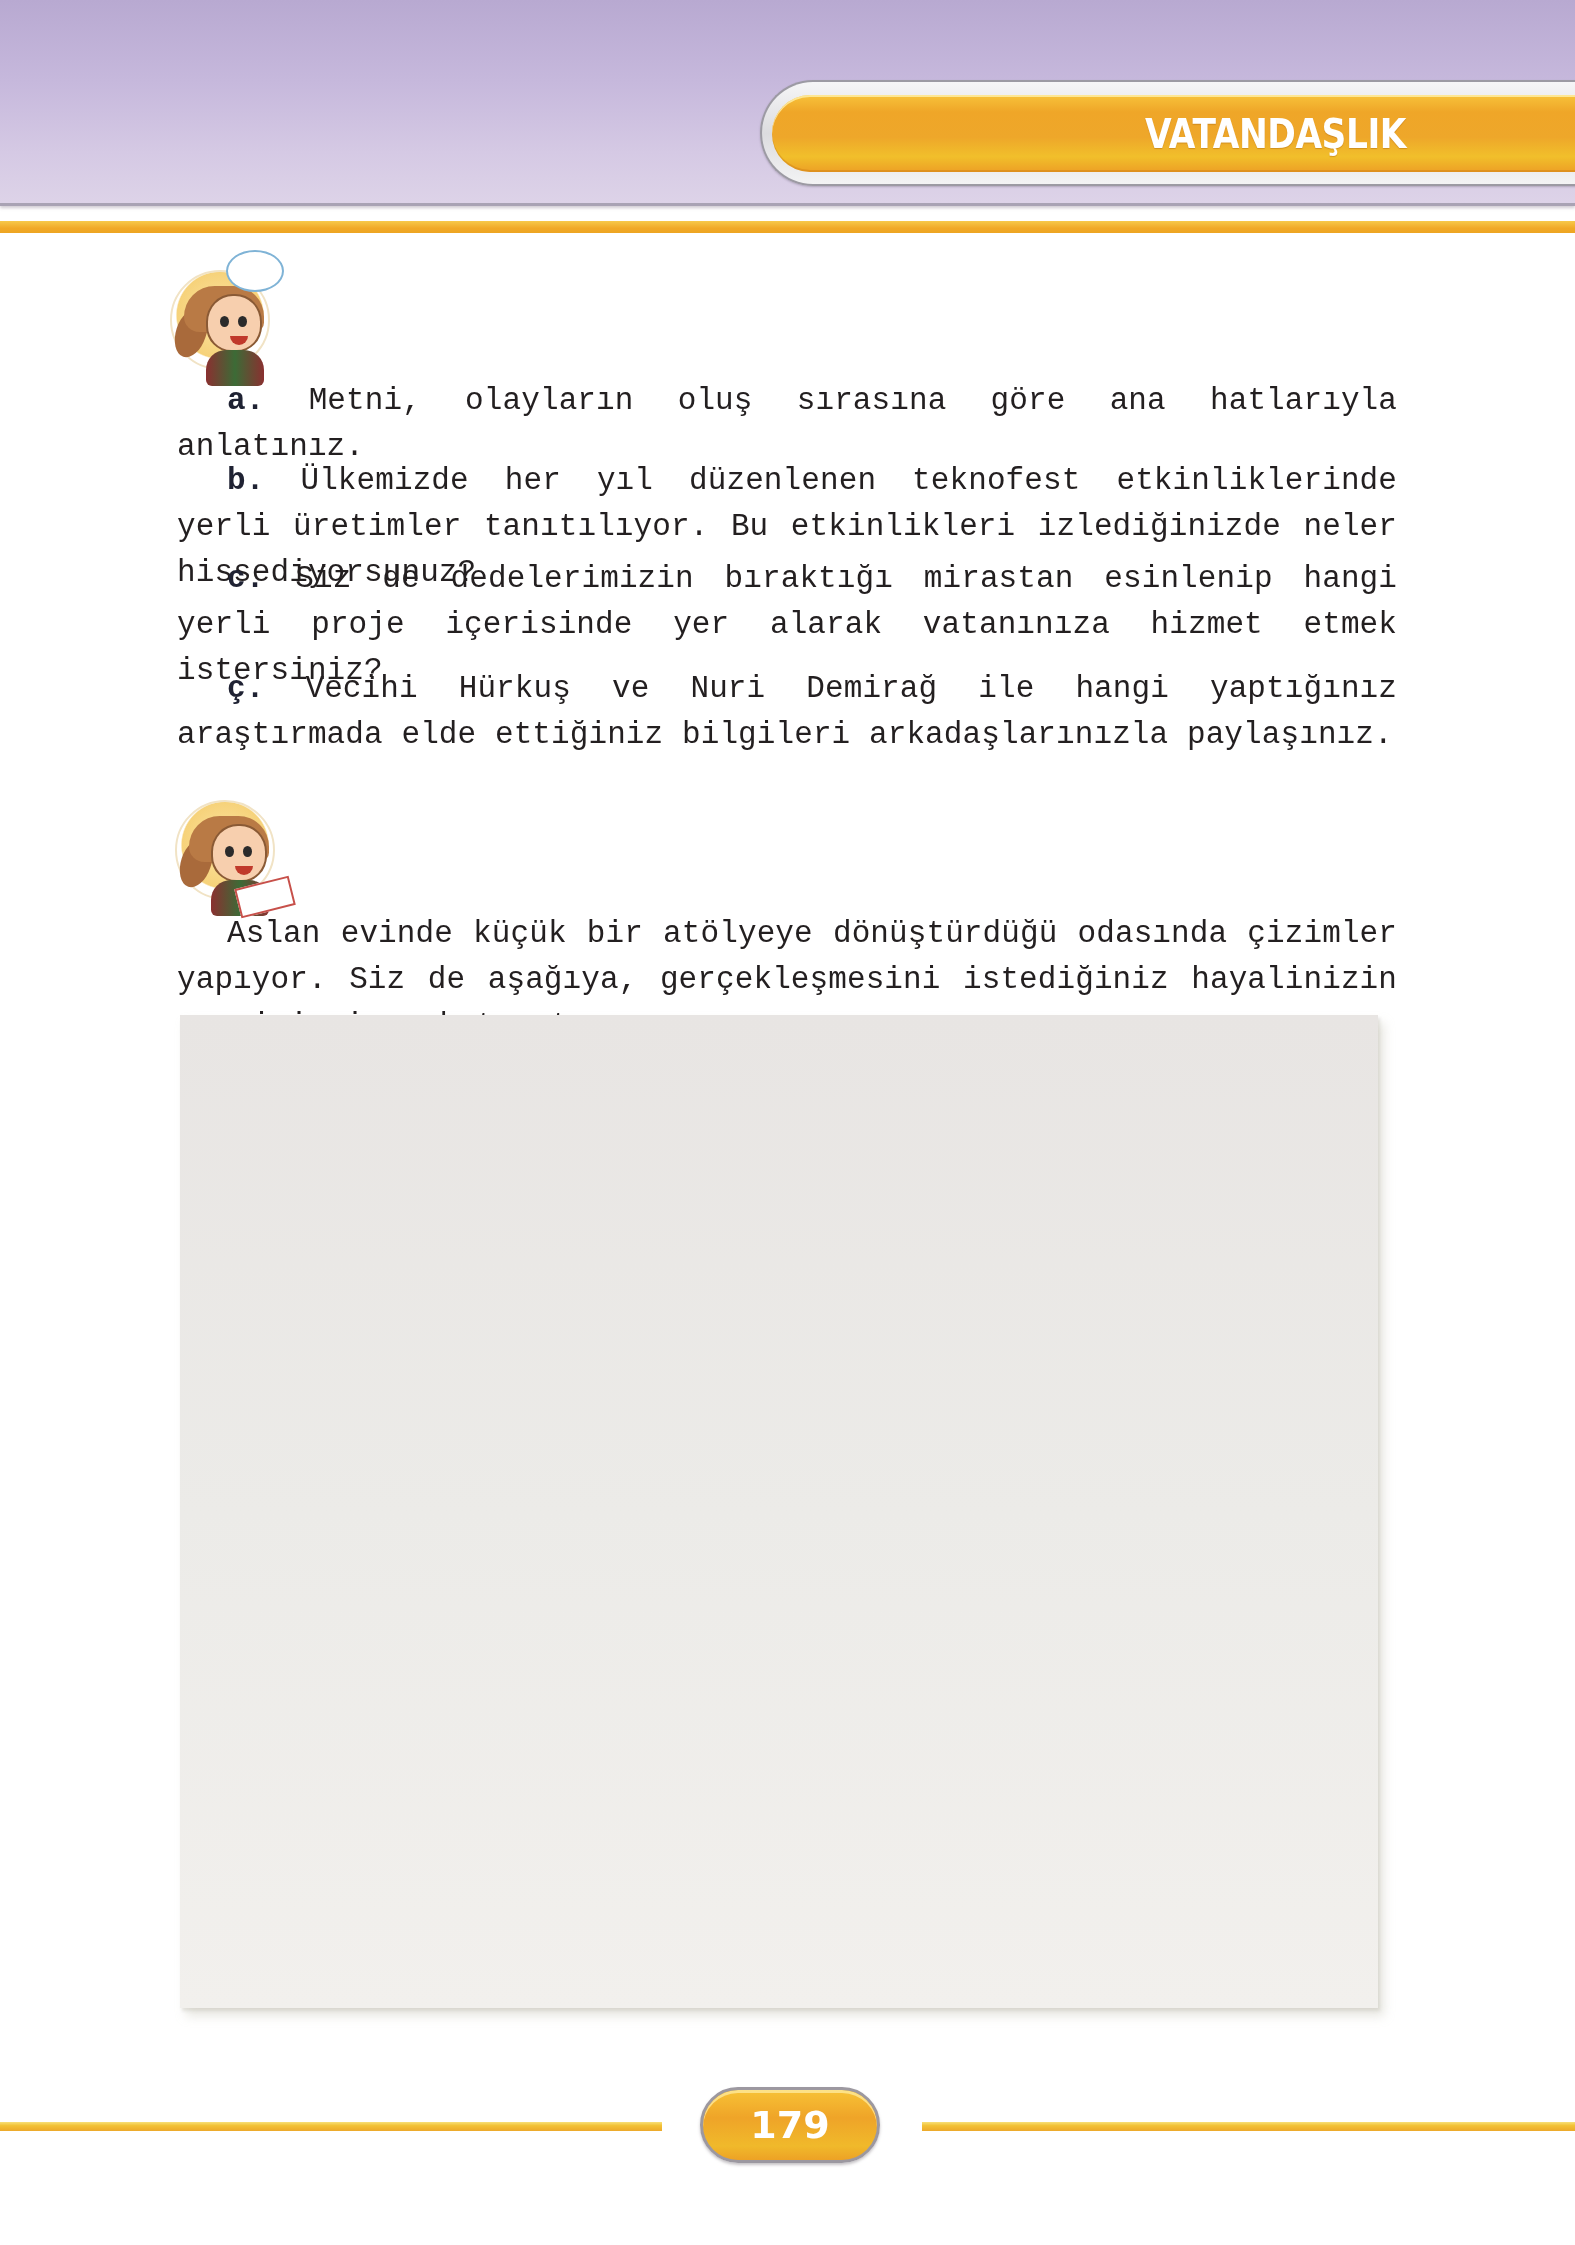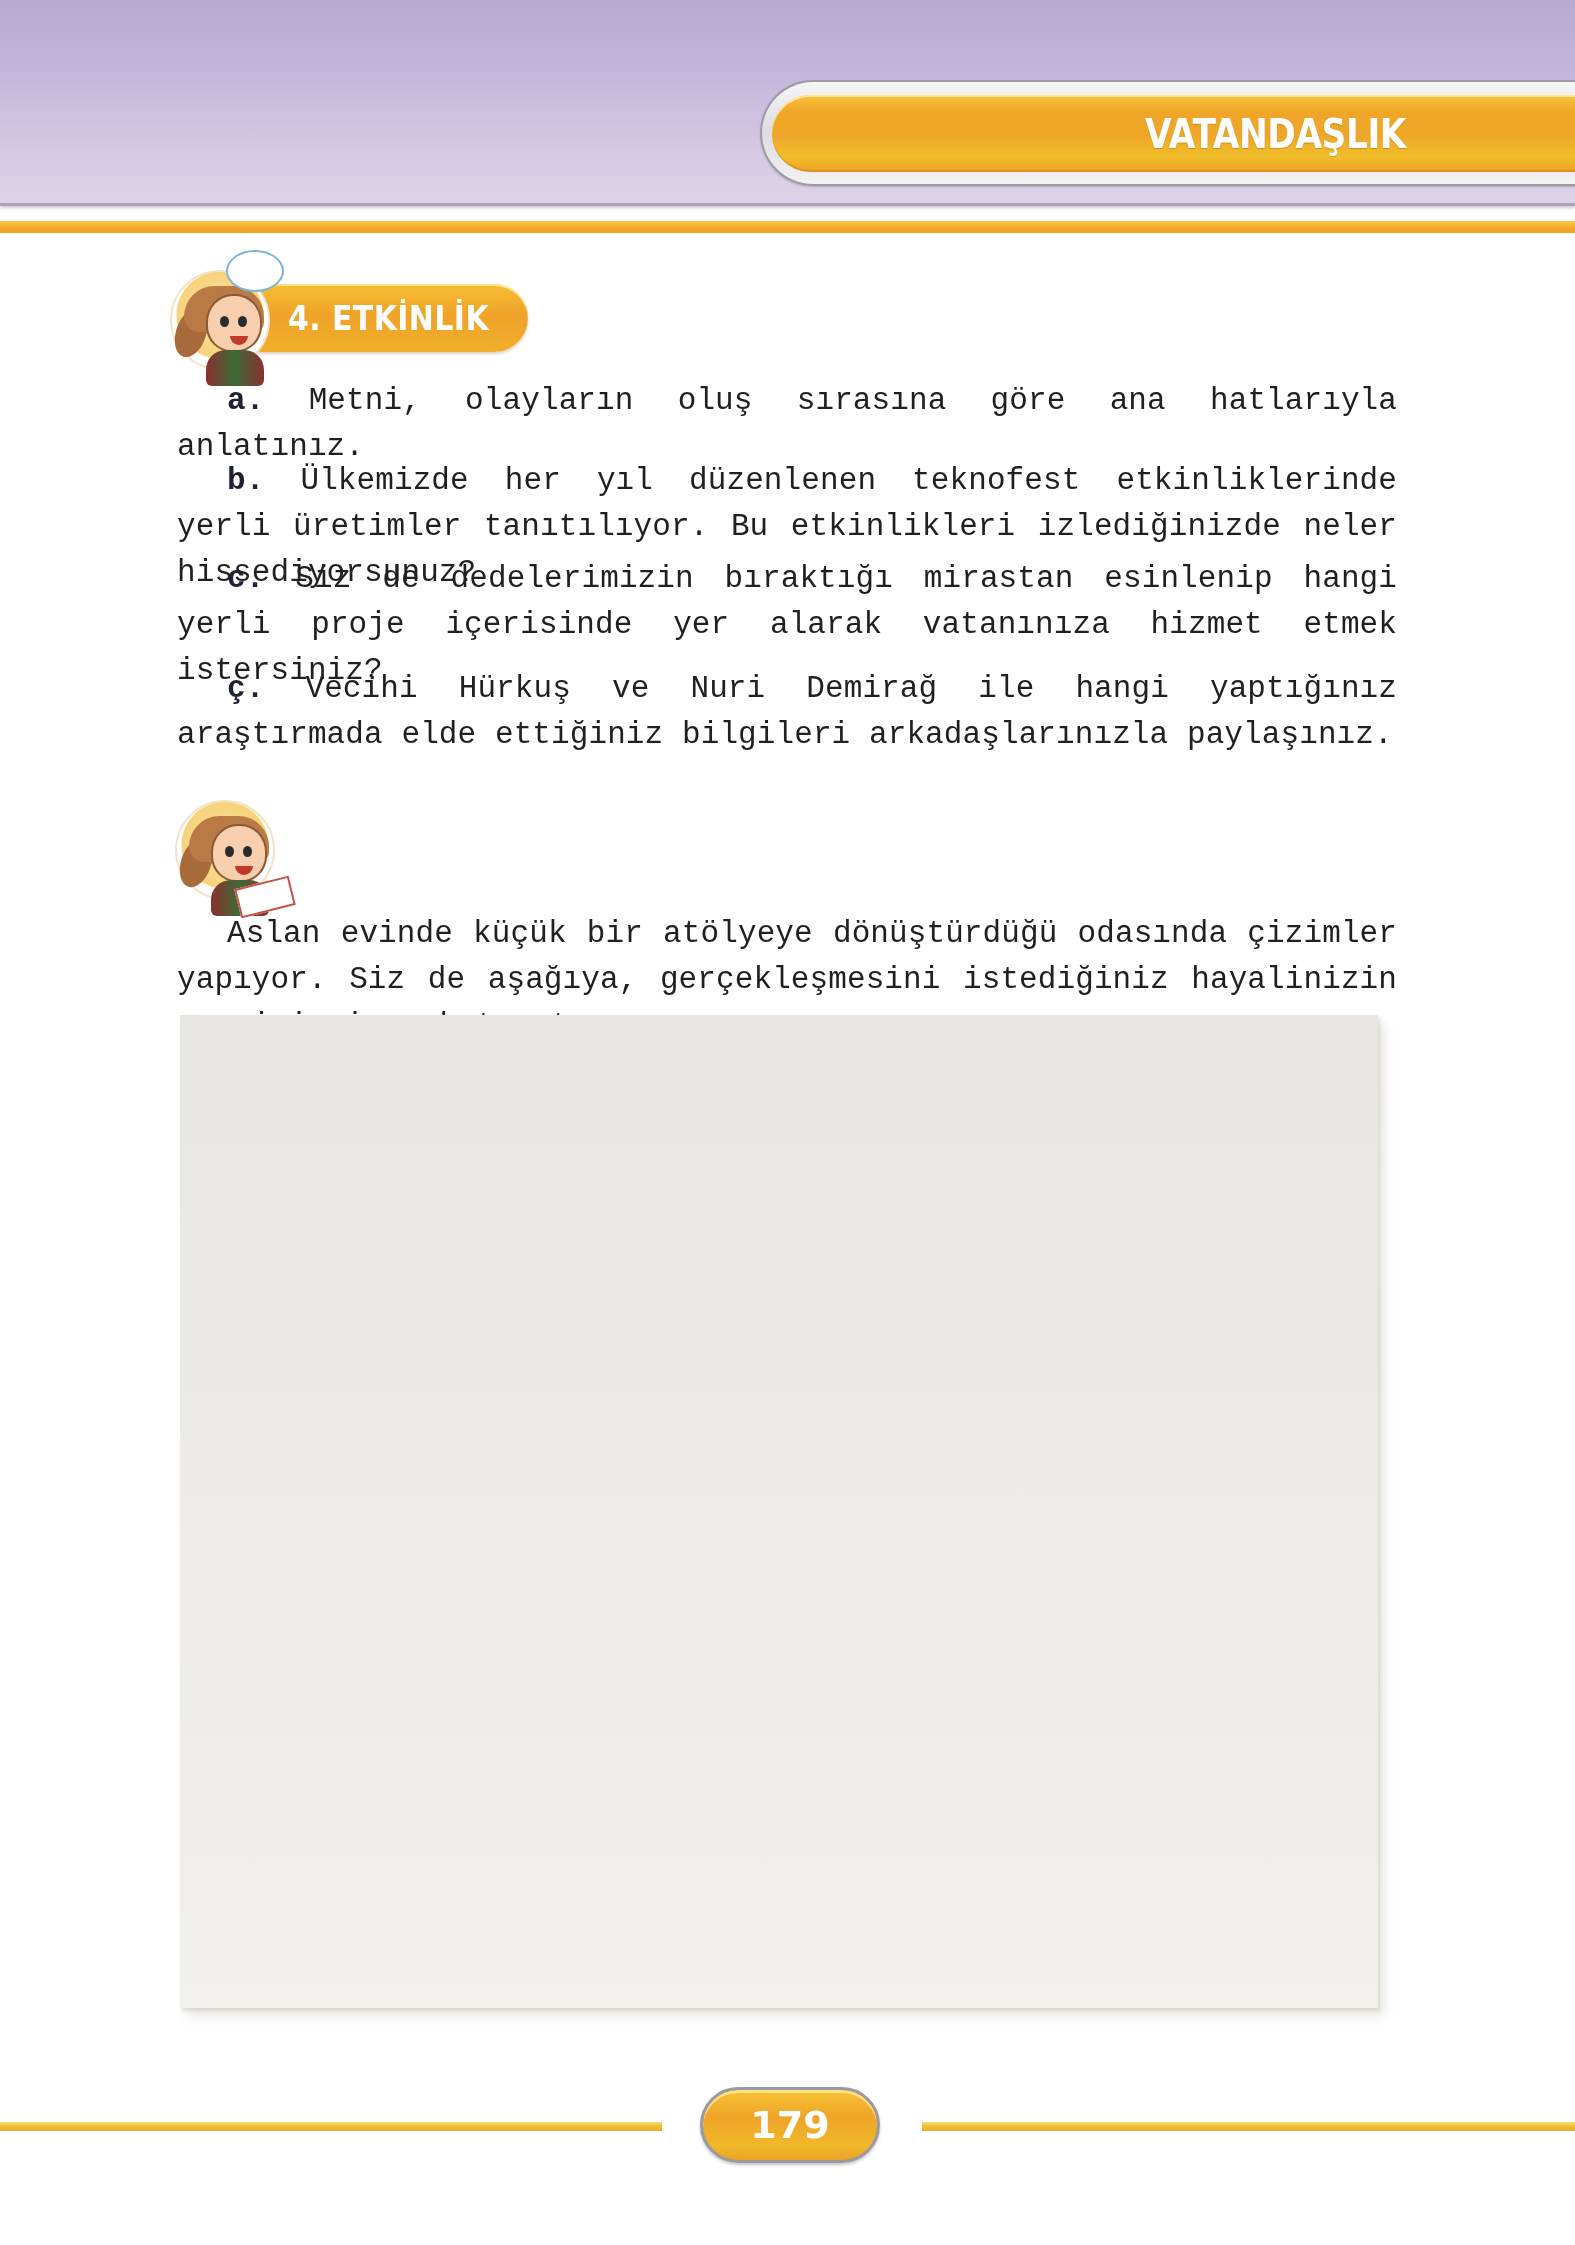--- a/index.html
+++ b/index.html
@@ -125,23 +125,20 @@
 </head>
 <body>
 
 <div class="top-band"></div>
 <div class="section-pill-frame"></div>
 <div class="section-pill"></div>
 <div class="section-title">VATANDAŞLIK</div>
 <div class="top-stripe"></div>
 
 <div class="activity-head" style="left:150px; top:250px;">
-  <div class="activity-pill">
-    <span class="activity-pill-label">4. ETKİNLİK</span>
-  </div>
   <div class="avatar-circle">
     <div class="avatar-ponytail"></div>
     <div class="avatar-hair"></div>
     <div class="avatar-face"></div>
     <div class="avatar-eye" style="left:48px;"></div>
     <div class="avatar-eye" style="left:66px;"></div>
     <div class="avatar-mouth"></div>
     <div class="avatar-body"></div>
   </div>
   <div class="speech-bubble"></div>

